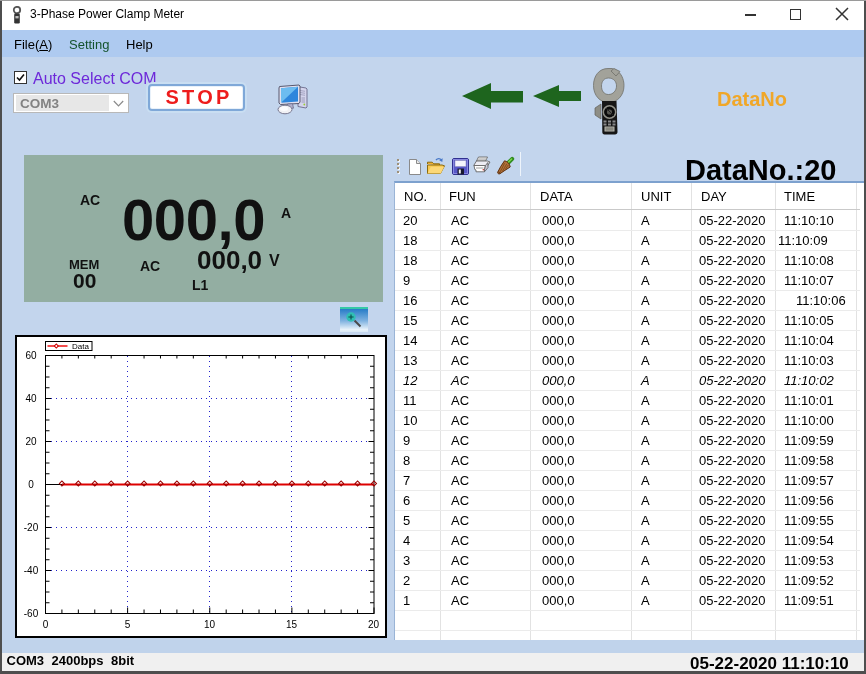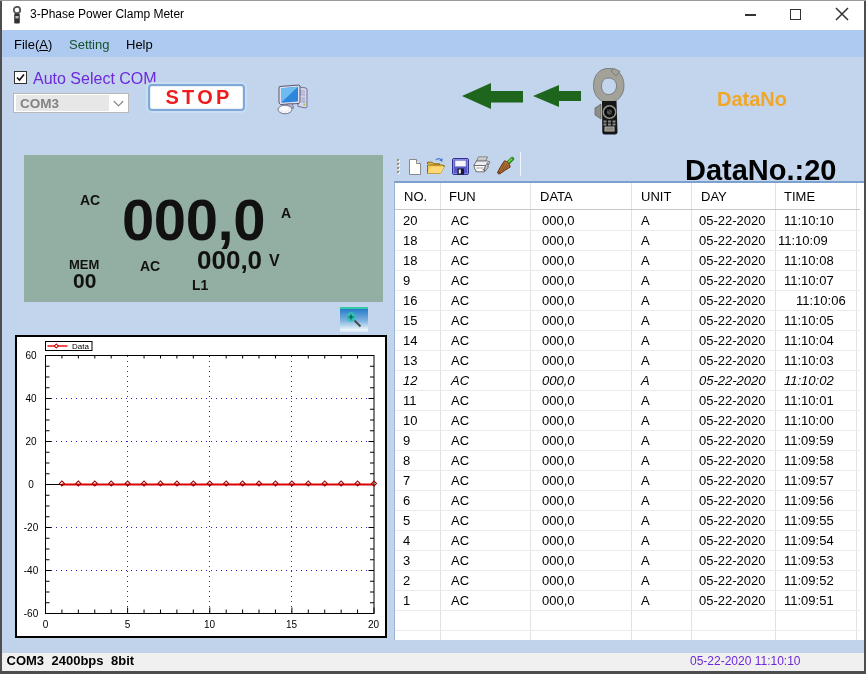--- a/index.html
+++ b/index.html
@@ -487,17 +487,17 @@
       <span style="left:389px;">11:09:51</span>
     </div>
 <div class="row" style="top:428px;"></div>
 </div>
 
 <div class="abs" style="left:0;top:640px;width:866px;height:13px;background:#c0d3eb;"></div>
 <div class="abs" style="left:0;top:653px;width:866px;height:19px;background:#f0f0f0;"></div>
 <div class="abs" style="left:6.5px;top:653px;font-size:13px;font-weight:bold;color:#000;">COM3</div>
 <div class="abs" style="left:51.5px;top:653px;font-size:13px;font-weight:bold;color:#000;">2400bps</div>
 <div class="abs" style="left:111px;top:653px;font-size:13px;font-weight:bold;color:#000;">8bit</div>
-<div class="abs" style="left:690px;top:654px;font-size:12px;font-weight:normal;color:#6d28d9;">05-22-2020 11:10:10</div>
+<div class="abs" style="left:690px;top:654px;font-size:17px;font-weight:bold;color:#000000;">05-22-2020 11:10:10</div>
 <div class="abs" style="left:0;top:671px;width:866px;height:3px;background:#4e4e4e;"></div>
 <div class="abs" style="left:0;top:0;width:2px;height:674px;background:#4e4e4e;"></div>
 <div class="abs" style="left:864px;top:0;width:2px;height:674px;background:#4e4e4e;"></div>
 <div class="abs" style="left:0;top:0;width:866px;height:1px;background:#9a9a9a;"></div>
 
 </body></html>

